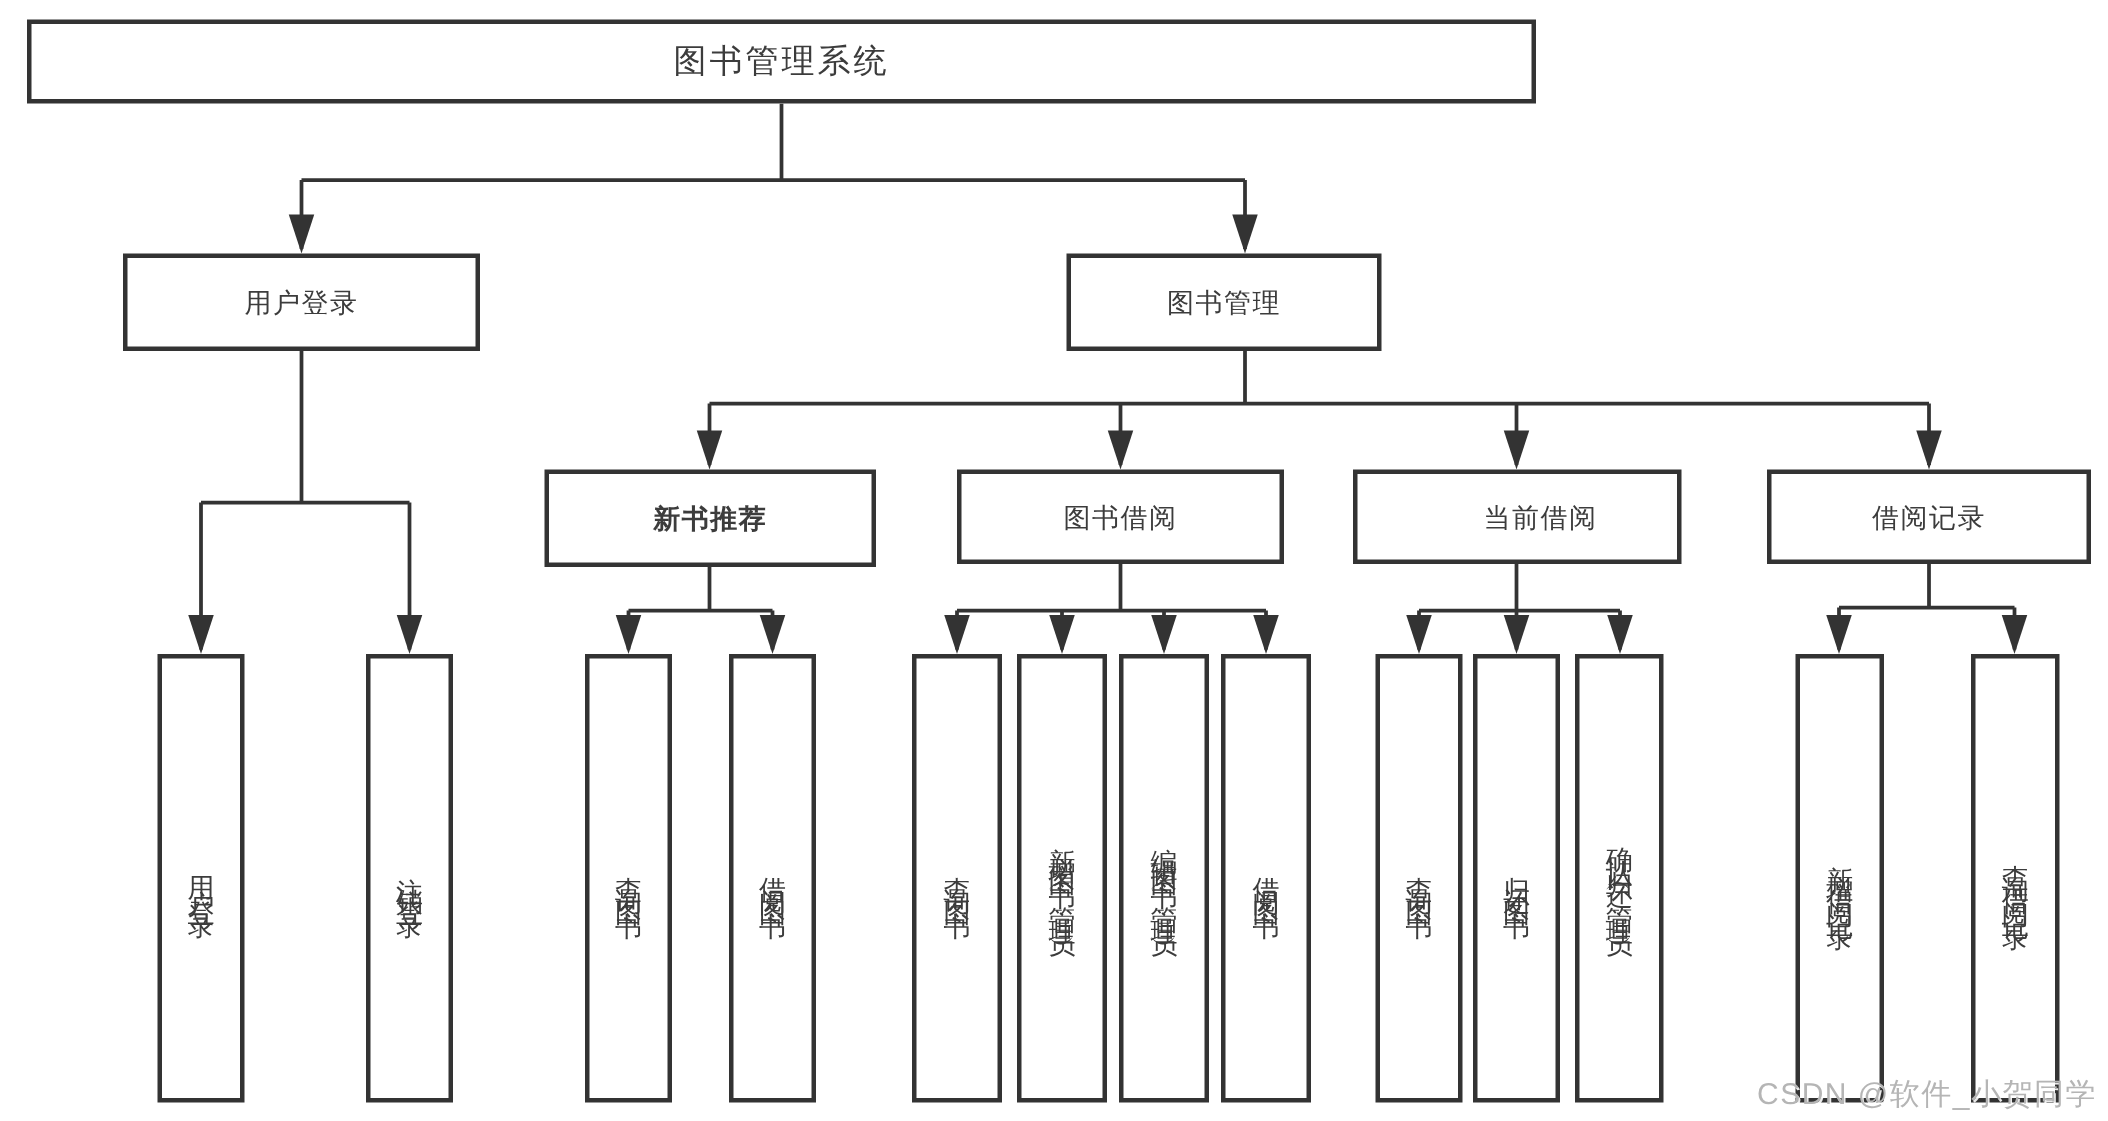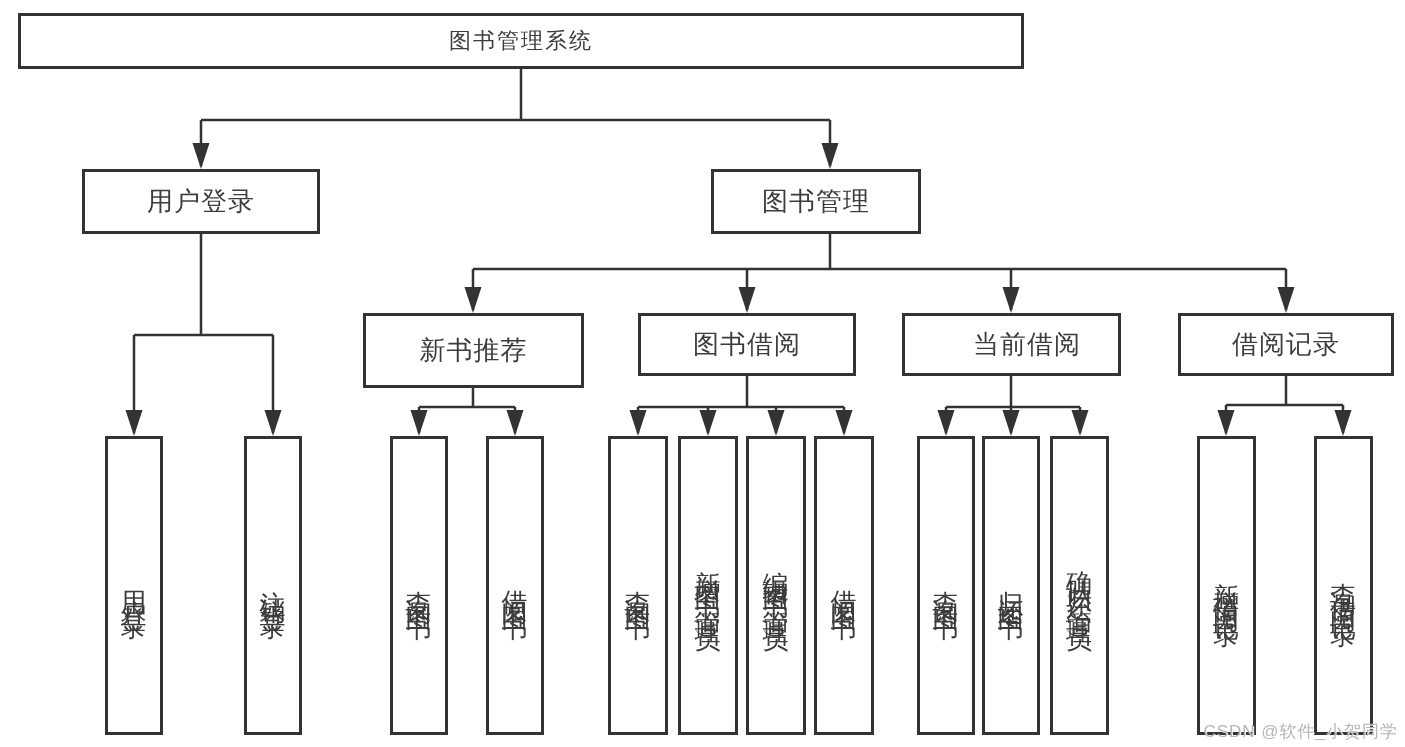--- a/index.html
+++ b/index.html
@@ -27,21 +27,21 @@
     position: absolute;
     box-sizing: border-box;
     background: #ffffff;
     border: 3px solid #333333;
     display: flex;
     align-items: center;
     justify-content: center;
     color: #3c3c3c;
   }
   .box .lbl {
-    font-size: 26px;
+    font-size: 18px;
     letter-spacing: 1px;
     white-space: nowrap;
   }
   .root .lbl {
     font-size: 22px;
     letter-spacing: 2px;
   }
   .leaf {
     top: 436px;
     height: 299px;
@@ -50,21 +50,21 @@
     writing-mode: vertical-rl;
     text-orientation: mixed;
     letter-spacing: 8px;
     line-height: 1;
     white-space: nowrap;
   }
   #watermark {
     position: absolute;
     right: 7px;
     bottom: 4px;
-    font-size: 17px;
+    font-size: 20px;
     color: #b5b5b5;
     letter-spacing: 1px;
     text-shadow: 1px 1px 0 rgba(255,255,255,0.9);
     white-space: nowrap;
     margin-left: 28px;
   }
 </style>
 </head>
 <body>
 
@@ -114,21 +114,21 @@
     <span class="lbl">图书管理系统</span>
   </div>
 
   <div class="box" style="left:82px; top:169px; width:238px; height:65px;">
     <span class="lbl">用户登录</span>
   </div>
   <div class="box" style="left:711px; top:169px; width:210px; height:65px;">
     <span class="lbl">图书管理</span>
   </div>
 
-  <div class="box" style="left:363px; top:313px; width:221px; height:75px;">
+  <div class="box" style="left:363px; top:313px; width:221px; height:65px;font-weight:bold;">
     <span class="lbl">新书推荐</span>
   </div>
   <div class="box" style="left:638px; top:313px; width:218px; height:63px;">
     <span class="lbl">图书借阅</span>
   </div>
   <div class="box" style="left:902px; top:313px; width:219px; height:63px;padding-left:31px;">
     <span class="lbl">当前借阅</span>
   </div>
   <div class="box" style="left:1178px; top:313px; width:216px; height:63px;">
     <span class="lbl">借阅记录</span>

